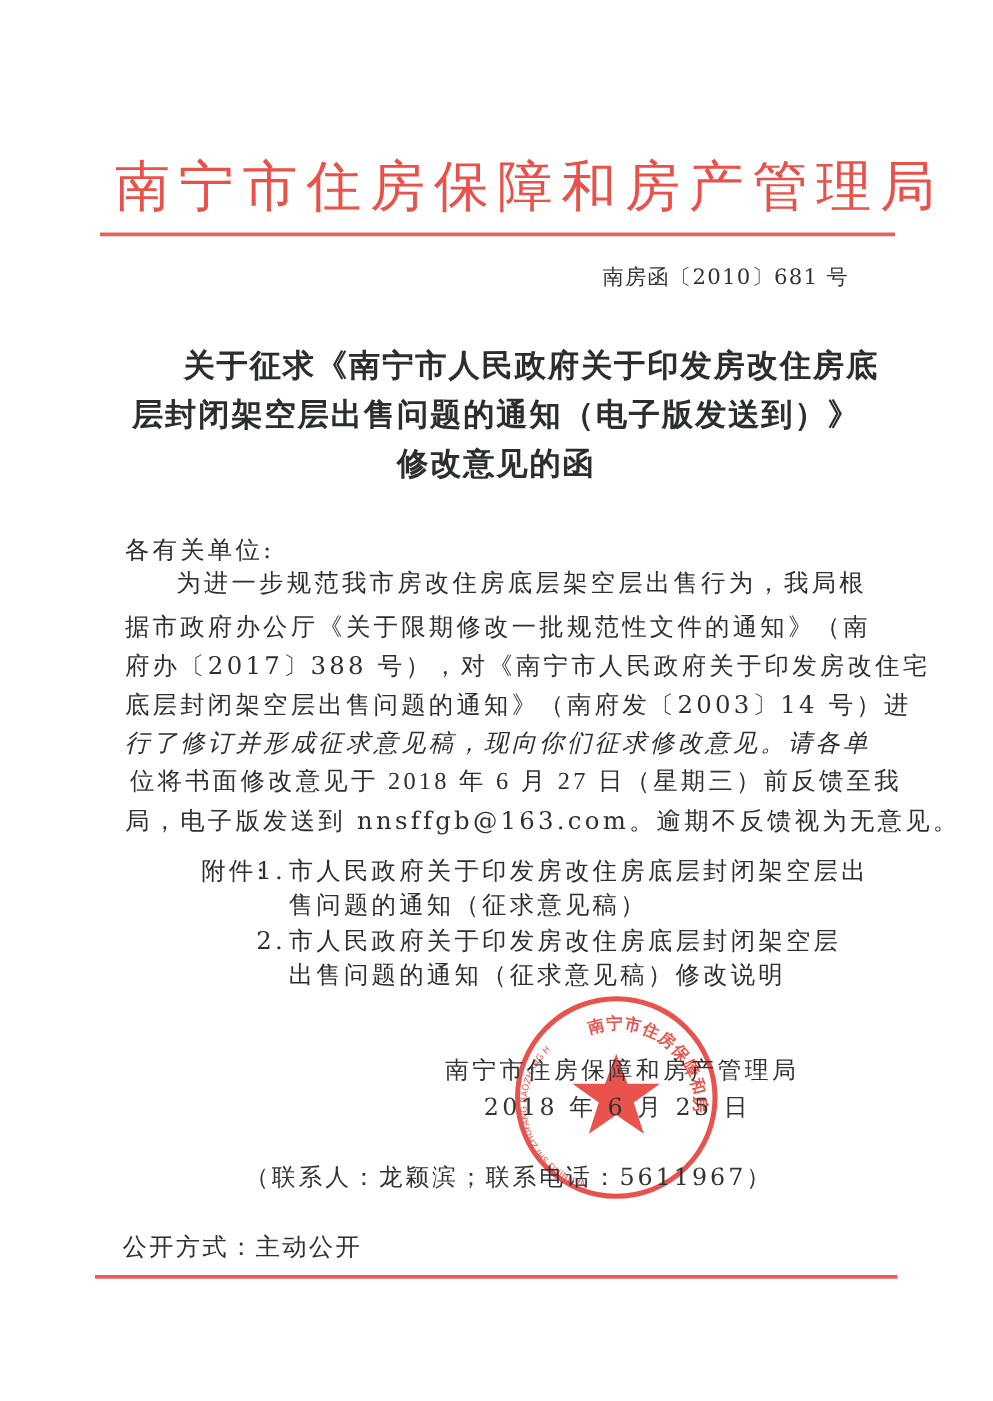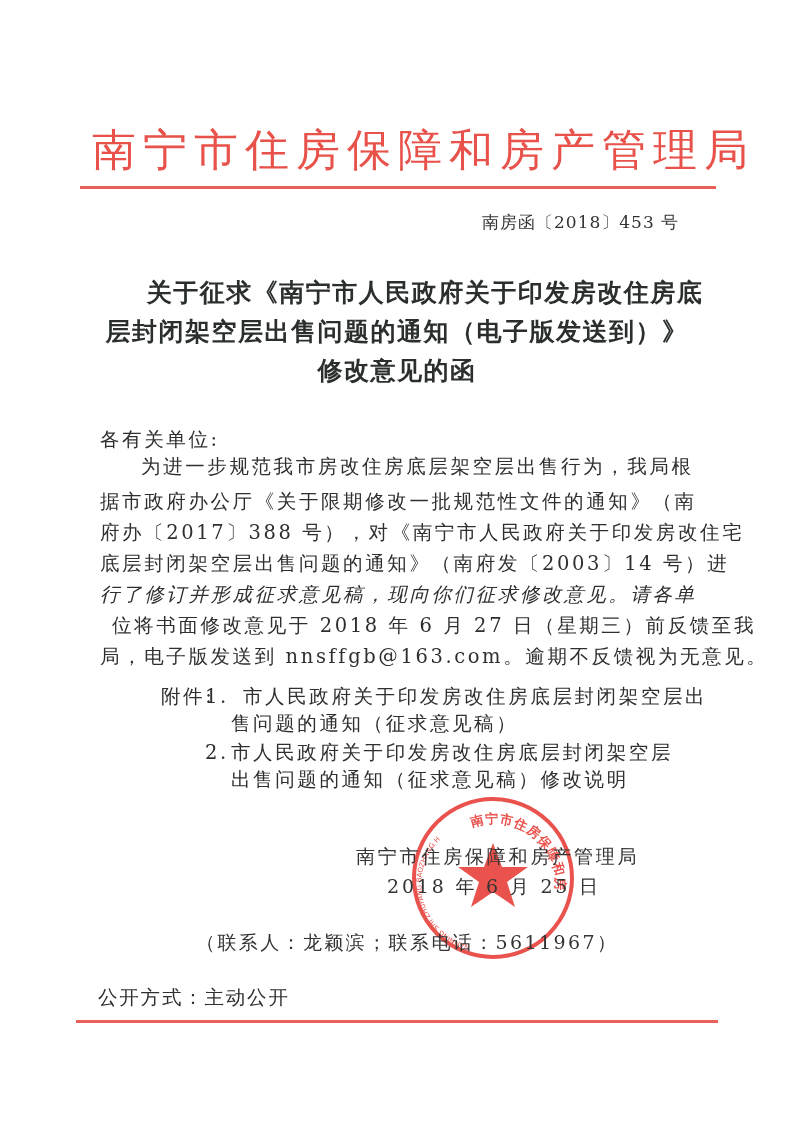--- a/index.html
+++ b/index.html
@@ -16,38 +16,38 @@
   .attach-line { font-size: 19.5px; line-height: 24px; letter-spacing: 2.6px; color: #2f2f2f; }
   .sign { font-size: 19px; line-height: 24px; letter-spacing: 2.8px; color: #333; }
   .stamp { position: absolute; left: 410px; top: 795px; width: 166px; height: 166px; opacity: 0.9; }
   .overtop { position: absolute; z-index: 2; }
 </style>
 </head>
 <body>
 
 <div class="abs org-header">南宁市住房保障和房产管理局</div>
 <div class="red-rule" style="left:80px; top:186px; width:636px;"></div>
-<div class="abs doc-number">南房函〔2018〕453 号</div>
+<div class="abs doc-number">南房函〔2010〕681 号</div>
 
 <div class="abs title-line" style="top:278px;padding-left:28px;">关于征求《南宁市人民政府关于印发房改住房底</div>
 <div class="abs title-line" style="top:317px;">层封闭架空层出售问题的通知（电子版发送到）》</div>
 <div class="abs title-line" style="top:356px;">修改意见的函</div>
 
 <div class="abs body-line" style="left:100px; top:428px;">各有关单位:</div>
 <div class="abs body-line" style="left:141px; top:455px;">为进一步规范我市房改住房底层架空层出售行为，我局根</div>
 <div class="abs body-line" style="left:100px; top:490px;">据市政府办公厅《关于限期修改一批规范性文件的通知》（南</div>
 <div class="abs body-line" style="left:100px; top:521px;">府办〔2017〕388 号），对《南宁市人民政府关于印发房改住宅</div>
 <div class="abs body-line" style="left:100px; top:552px;">底层封闭架空层出售问题的通知》（南府发〔2003〕14 号）进</div>
 <div class="abs body-line" style="left:100px; top:583px;font-style:italic;">行了修订并形成征求意见稿，现向你们征求修改意见。请各单</div>
-<div class="abs body-line" style="left:112px; top:614px;">位将书面修改意见于 2018 年 6 月 27 日（星期三）前反馈至我</div>
+<div class="abs body-line" style="left:104px; top:614px;font-family:Liberation Serif, serif;">位将书面修改意见于 2018 年 6 月 27 日（星期三）前反馈至我</div>
 <div class="abs body-line" style="left:100px; top:645px;">局，电子版发送到 nnsffgb@163.com。逾期不反馈视为无意见。</div>
 
 <div class="abs attach-line" style="left:143px; top:685px;margin-left:18px;">附件:</div>
 <div class="abs attach-line" style="left:205px; top:685px;">1.</div>
-<div class="abs attach-line" style="left:243px; top:685px;">市人民政府关于印发房改住房底层封闭架空层出</div>
+<div class="abs attach-line" style="left:231px; top:685px;">市人民政府关于印发房改住房底层封闭架空层出</div>
 <div class="abs attach-line" style="left:231px; top:712px;">售问题的通知（征求意见稿）</div>
 <div class="abs attach-line" style="left:205px; top:741px;">2.</div>
 <div class="abs attach-line" style="left:231px; top:741px;">市人民政府关于印发房改住房底层封闭架空层</div>
 <div class="abs attach-line" style="left:231px; top:768px;">出售问题的通知（征求意见稿）修改说明</div>
 
 <svg class="stamp" viewBox="0 0 166 166">
   <defs>
     <path id="arcTop" d="M 22 95 A 62 62 0 1 1 145 100"></path>
     <path id="arcLeft" d="M 60 150 A 62 62 0 0 1 30 45"></path>
   </defs>

